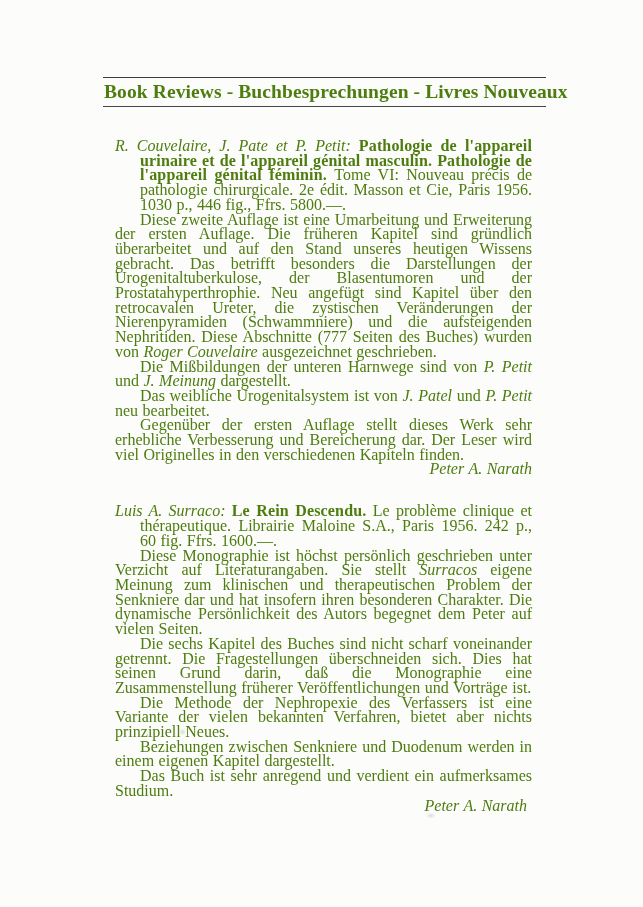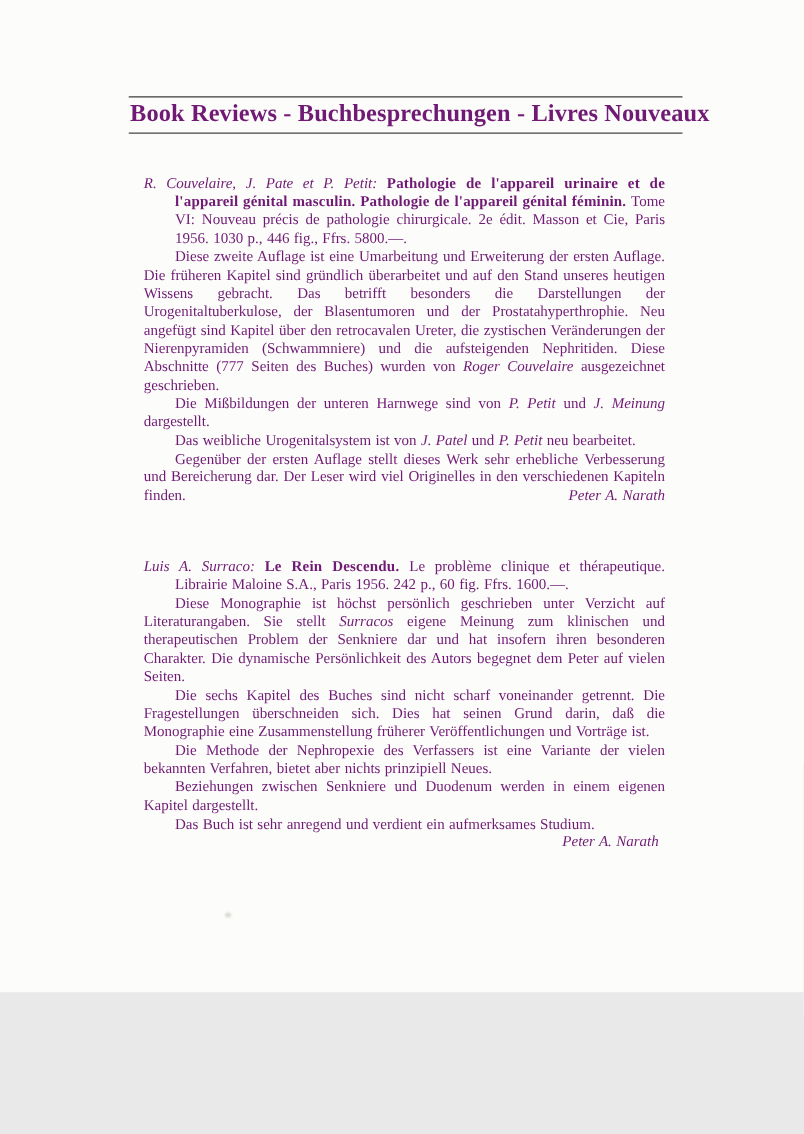--- a/index.html
+++ b/index.html
@@ -3,23 +3,23 @@
 <meta charset="utf-8">
 <style>
   html, body {
     margin: 0;
     padding: 0;
     background: #e9e9e9;
   }
   .page {
     position: relative;
     width: 643px;
-    height: 794px;
+    height: 907px;
     background: #fcfcfa;
-    color: #701a75;
+    color: #4d7c0f;
     font-family: "Liberation Serif", "DejaVu Serif", serif;
     overflow: hidden;
     margin: 0 auto;
     text-decoration: underline;
   }
   
   .page-header {
     position: absolute;
     left: 103px;
     top: 77px;
@@ -40,21 +40,21 @@
     position: absolute;
     left: 115px;
     top: 139px;
     width: 417px;
   }
   .review-entry + .review-entry {
     margin-top: 42px;
   }
   .reviews p {
     margin: 0;
-    font-size: 12px;
+    font-size: 16px;
     line-height: 14.7px;
     text-align: justify;
     word-spacing: 0.5px;
   }
   .citation {
     padding-left: 25px;
     text-indent: -25px;
   }
   .body-p {
     text-indent: 25px;

